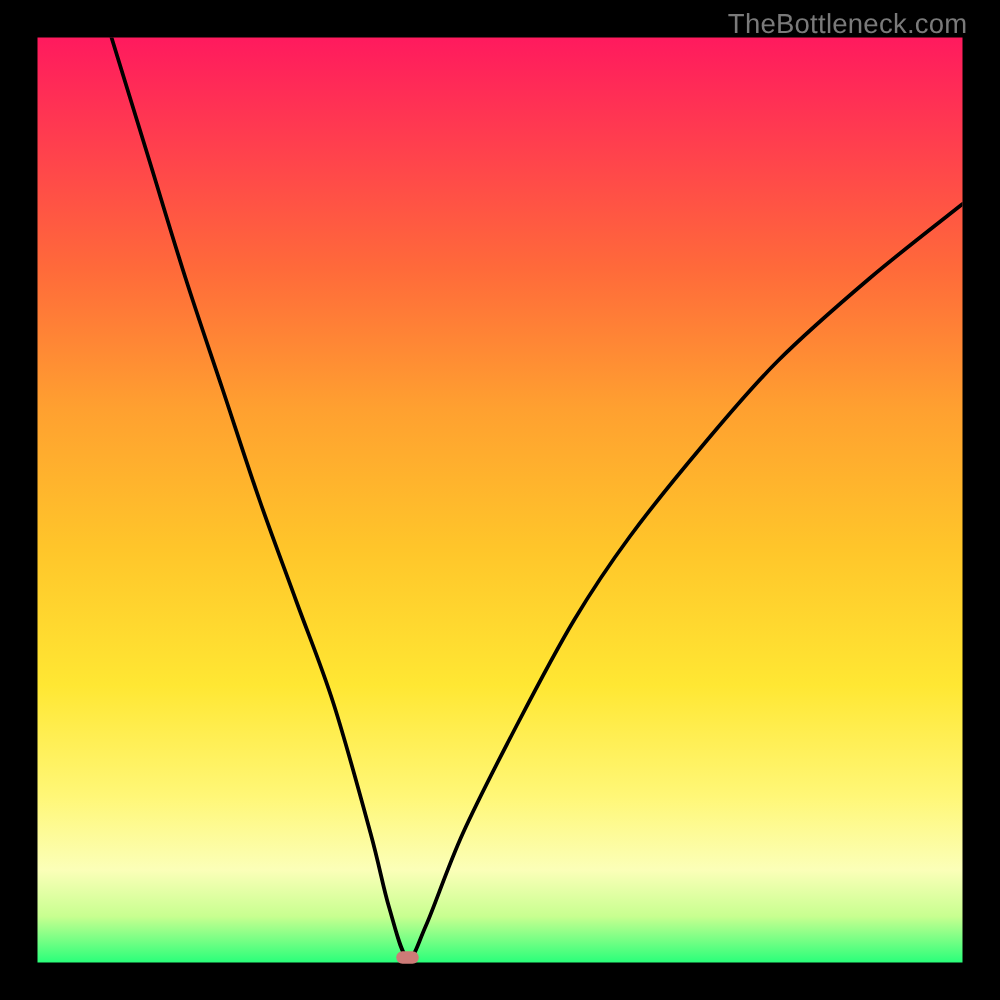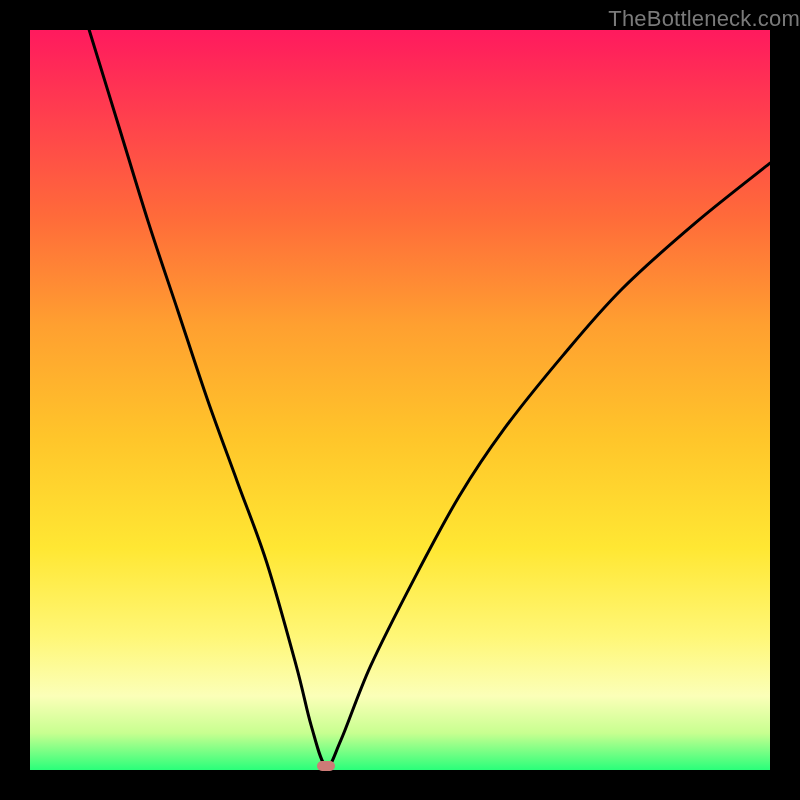--- a/index.html
+++ b/index.html
@@ -35,21 +35,21 @@
       #ffe733 70%,
       #fff777 82%,
       #fbffb8 90%,
       #c8ff90 95%,
       #2aff7a 100%
     );
   }
   .watermark {
     position: absolute;
     top: 6px;
-    right: 0;
+    right: 26px;
     color: #7a7a7a;
     font-size: 22px;
     font-weight: 500;
     letter-spacing: 0.2px;
     user-select: none;
   }
   svg.curve {
     position: absolute;
     left: 0;
     top: 0;

